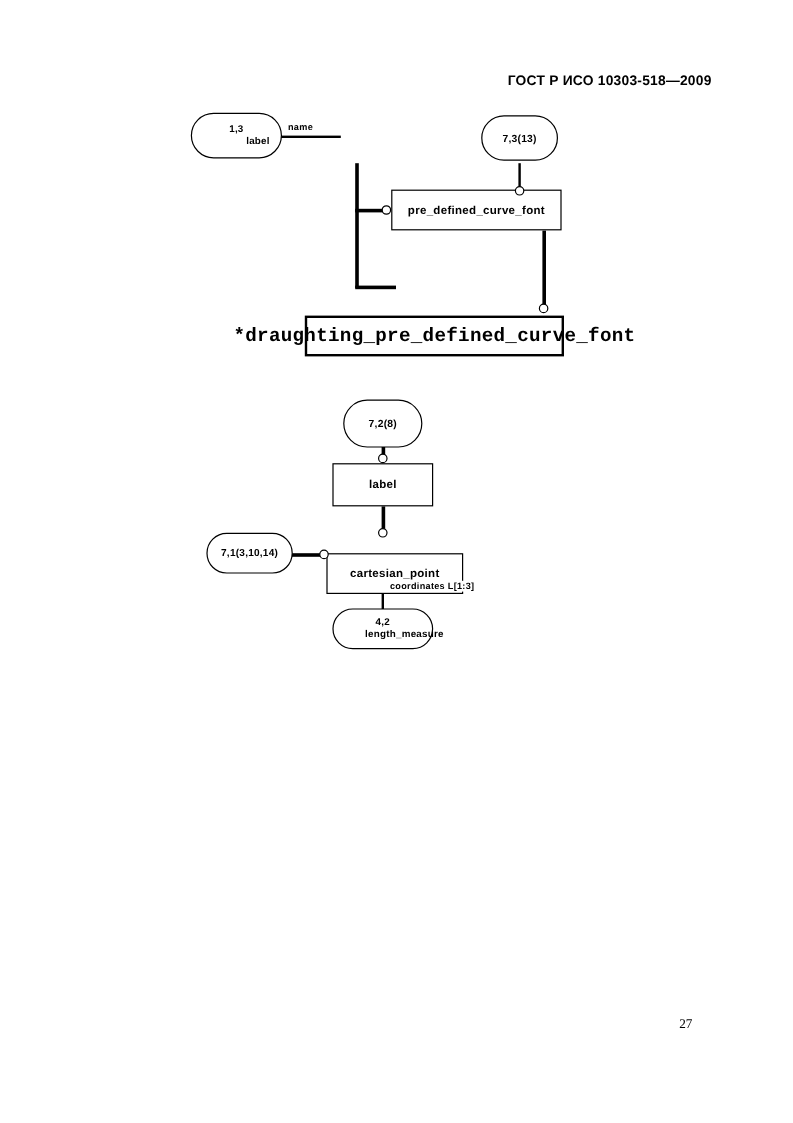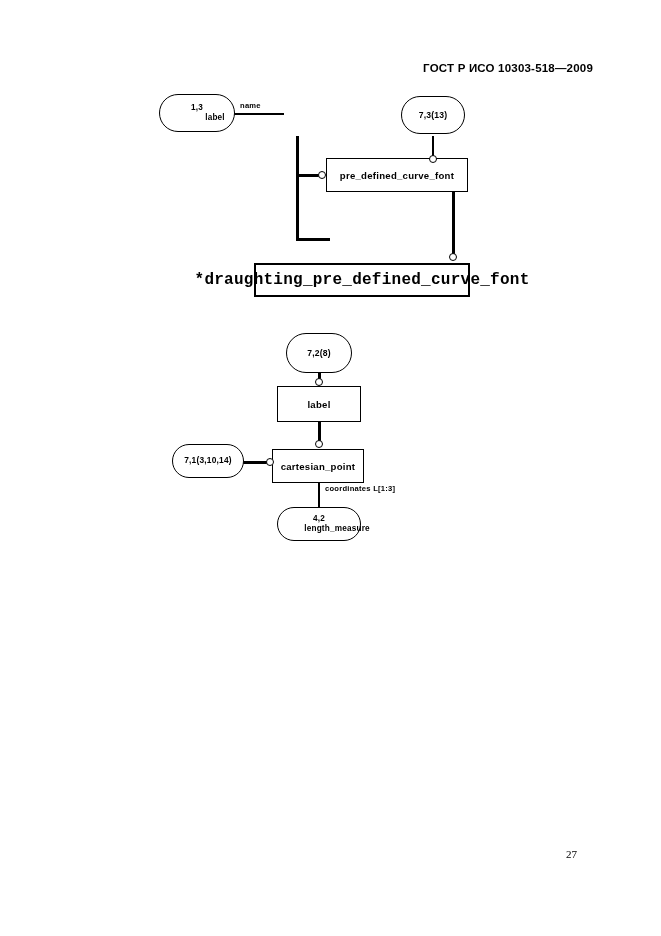--- a/index.html
+++ b/index.html
@@ -191,21 +191,21 @@
 
     <div class="line-v thin" style="left:318px; top:478px; height:30px;"></div>
     <div class="rel-label" style="left:325px; top:484px;">coordinates L[1:3]</div>
 
     <div class="rnd-box" style="left:286px; top:333px; width:66px; height:40px; font-size:8.6px;">7,2(8)</div>
 
     <div class="ent-box" style="left:277px; top:386px; width:84px; height:36px;">label</div>
 
     <div class="rnd-box" style="left:172px; top:444px; width:72px; height:34px; font-size:8.4px;">7,1(3,10,14)</div>
 
-    <div class="ent-box" style="left:272px; top:449px; width:92px; height:34px;">cartesian_point</div>
+    <div class="ent-box" style="left:272px; top:461px; width:114px; height:34px;">cartesian_point</div>
 
     <div class="rnd-box" style="left:277px; top:507px; width:84px; height:34px;">
       <span class="l1">4,2</span>
       <span class="l2">length_measure</span>
     </div>
   </div>
 
 
   <div class="page-number">27</div>
 

